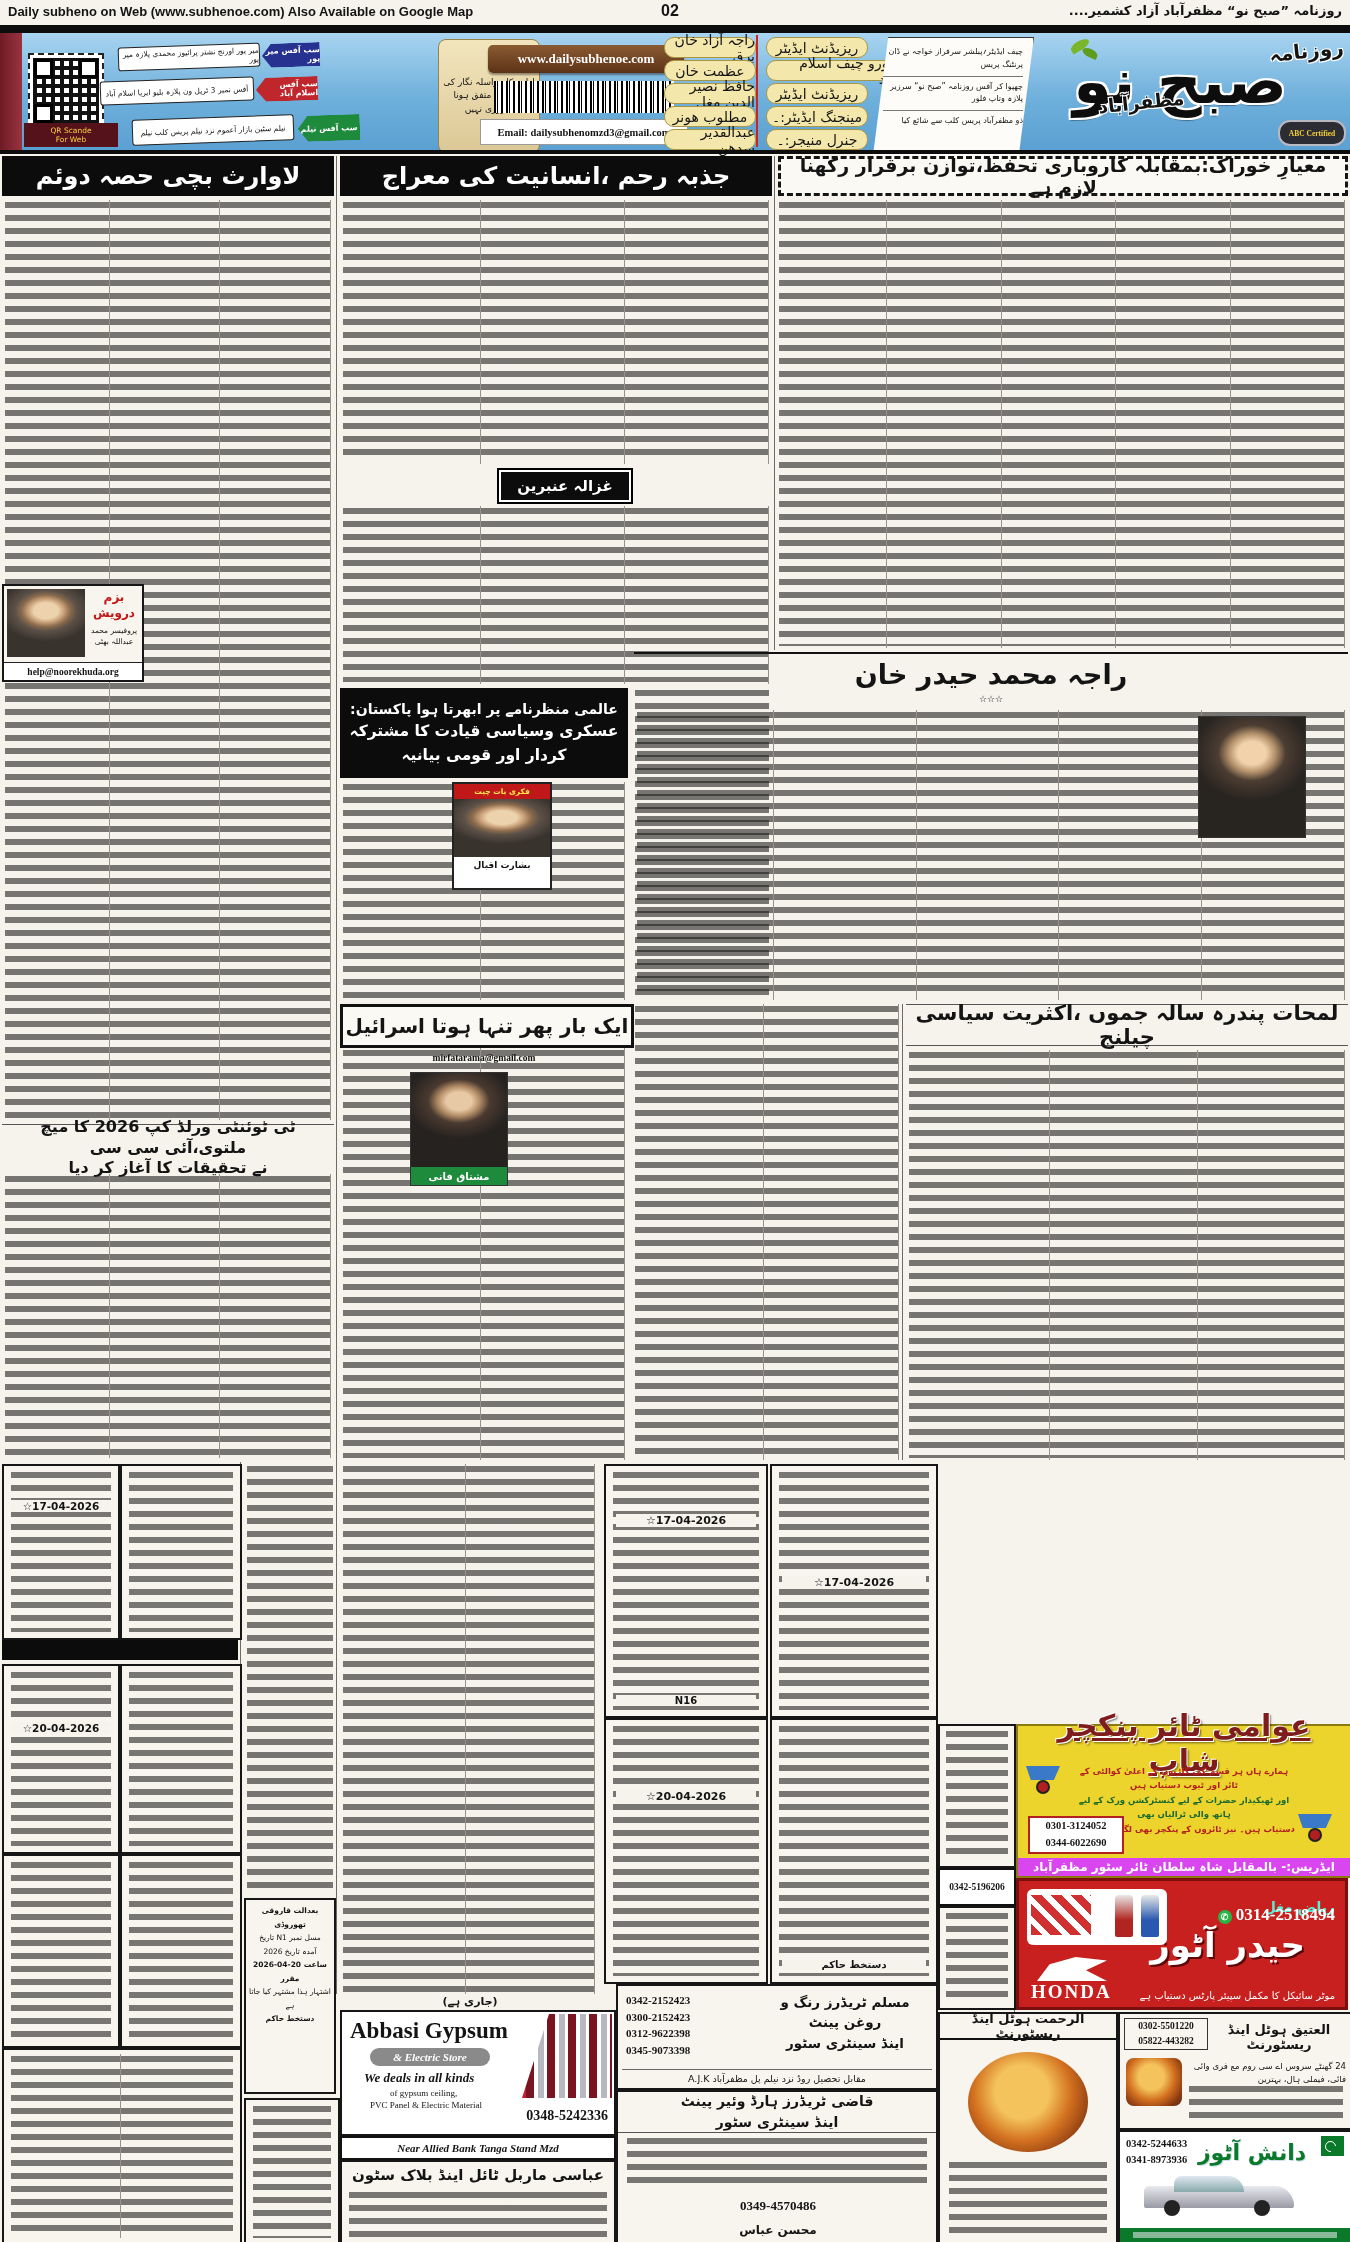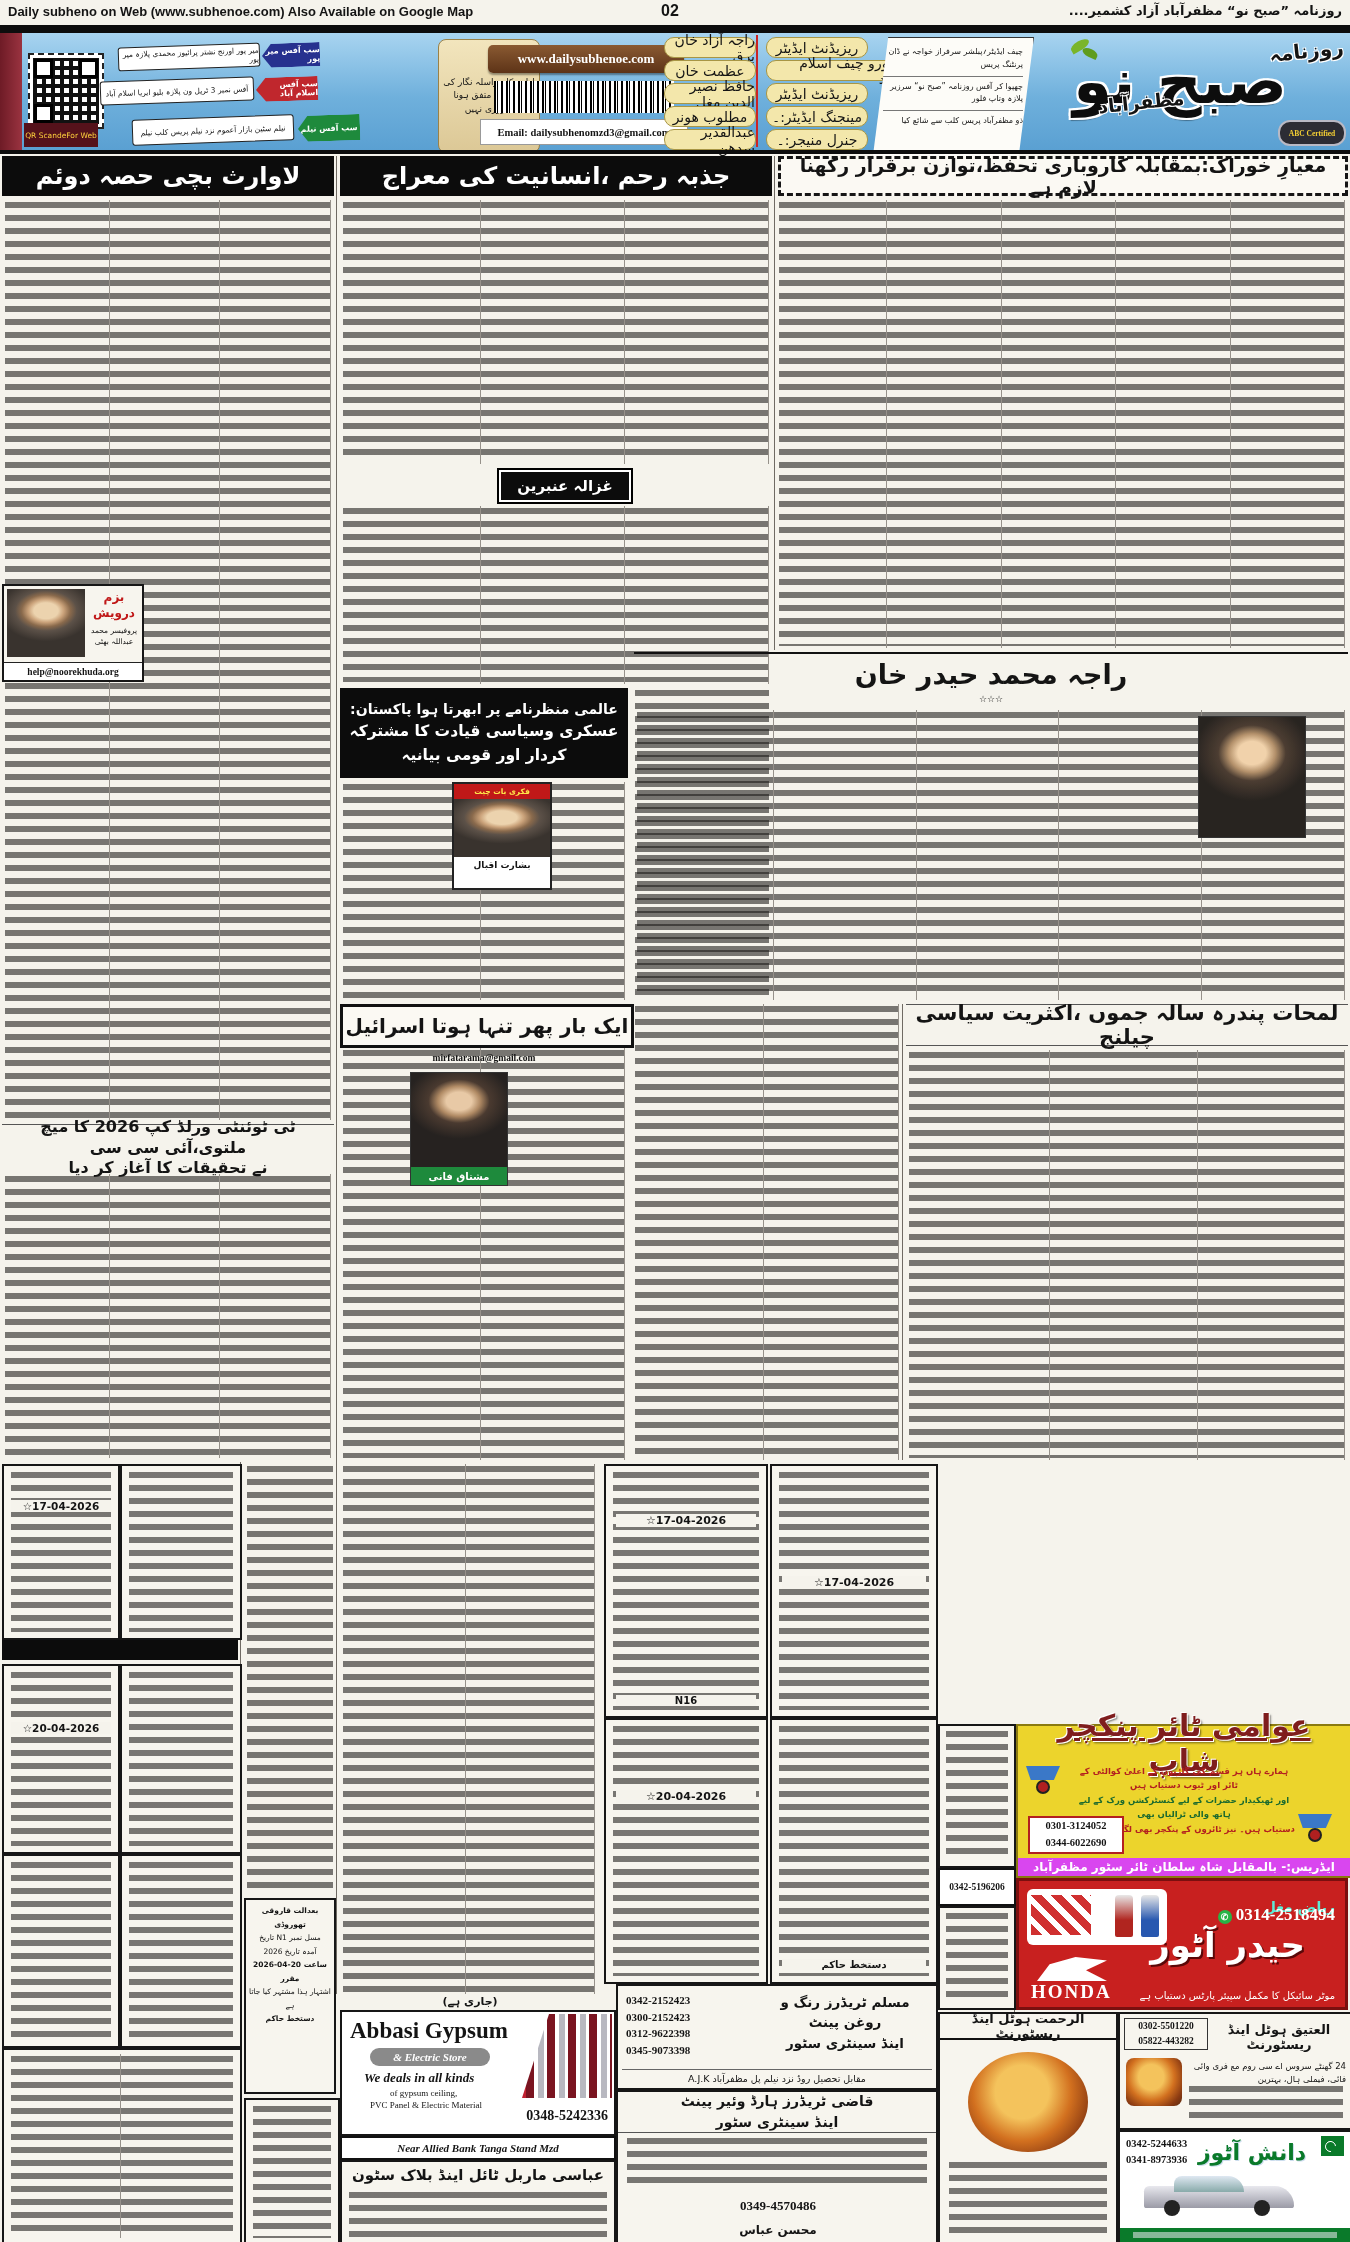--- a/index.html
+++ b/index.html
@@ -49,21 +49,21 @@
   <div class="abs" style="left:0;top:33px;width:1350px;height:117px;background:linear-gradient(180deg,#a8d4f0,#6fb0dc 55%,#5aa0d2);">
     <div class="abs" style="left:0;top:0;width:22px;height:117px;background:linear-gradient(90deg,#6e1b26,#9a3340);"></div>
 
     <div class="abs" style="left:28px;top:20px;width:66px;height:66px;border:2px dashed #222;background:#fff;padding:3px;">
       <div class="qrline" style="width:100%;height:100%;position:relative;">
         <div class="abs" style="left:1px;top:1px;width:13px;height:13px;border:3px solid #000;background:#fff;"></div>
         <div class="abs" style="right:1px;top:1px;width:13px;height:13px;border:3px solid #000;background:#fff;"></div>
         <div class="abs" style="left:1px;bottom:1px;width:13px;height:13px;border:3px solid #000;background:#fff;"></div>
       </div>
     </div>
-    <div class="abs c" style="left:24px;top:90px;width:74px;height:24px;background:#55121b;color:#ffd23c;font-size:7.5px;line-height:1.2;flex-direction:row;">
+    <div class="abs c" style="left:24px;top:90px;width:94px;height:24px;background:#55121b;color:#ffd23c;font-size:7.5px;line-height:1.2;flex-direction:column;">
       <span>QR Scande</span>
       <span>For Web</span>
     </div>
 
     <div class="sign" style="left:118px;top:12px;width:140px;height:22px;">میر پور اورنج نشتر پرائیوز محمدی پلازہ میر پور</div>
     <div class="arrow" style="left:262px;top:10px;width:58px;height:24px;background:#27318f;">سب آفس میر پور</div>
     <div class="sign" style="left:100px;top:46px;width:152px;height:22px;">آفس نمبر 3 ٹرپل ون پلازہ بلیو ایریا اسلام آباد</div>
     <div class="arrow" style="left:256px;top:44px;width:62px;height:24px;background:#c0272d;">سب آفس اسلام آباد</div>
     <div class="sign" style="left:132px;top:84px;width:160px;height:24px;">نیلم سٹین بازار آعموم نزد نیلم پریس کلب نیلم</div>
     <div class="arrow" style="left:298px;top:82px;width:62px;height:26px;background:#1e8a3c;">سب آفس نیلم</div>

